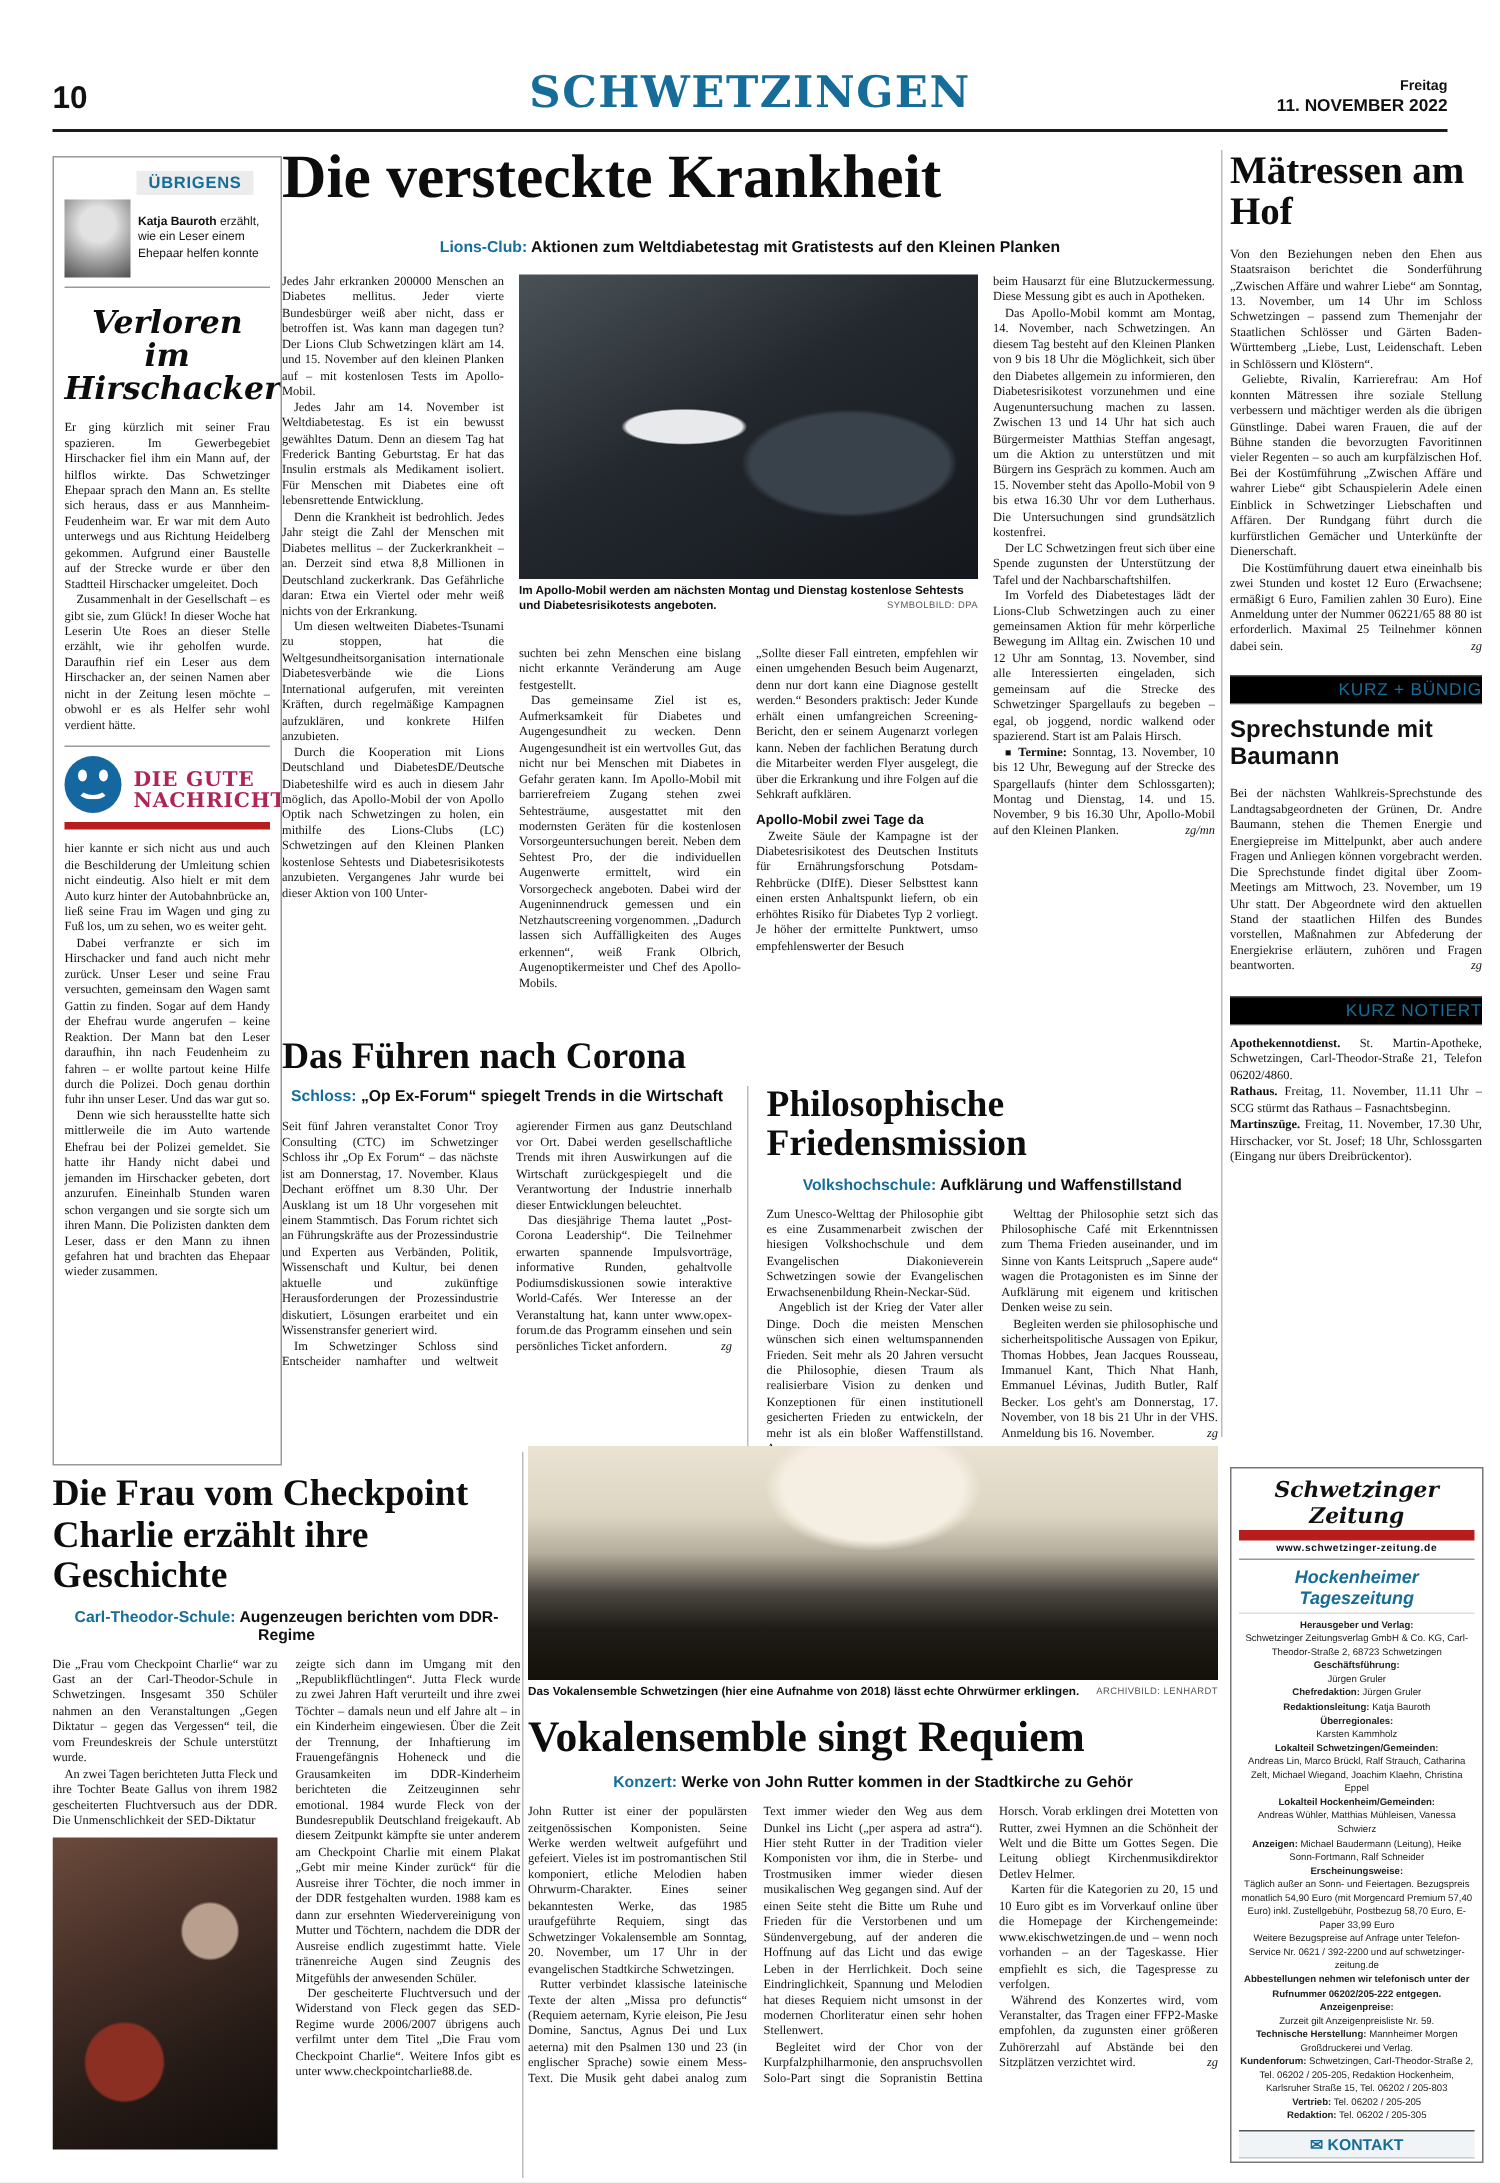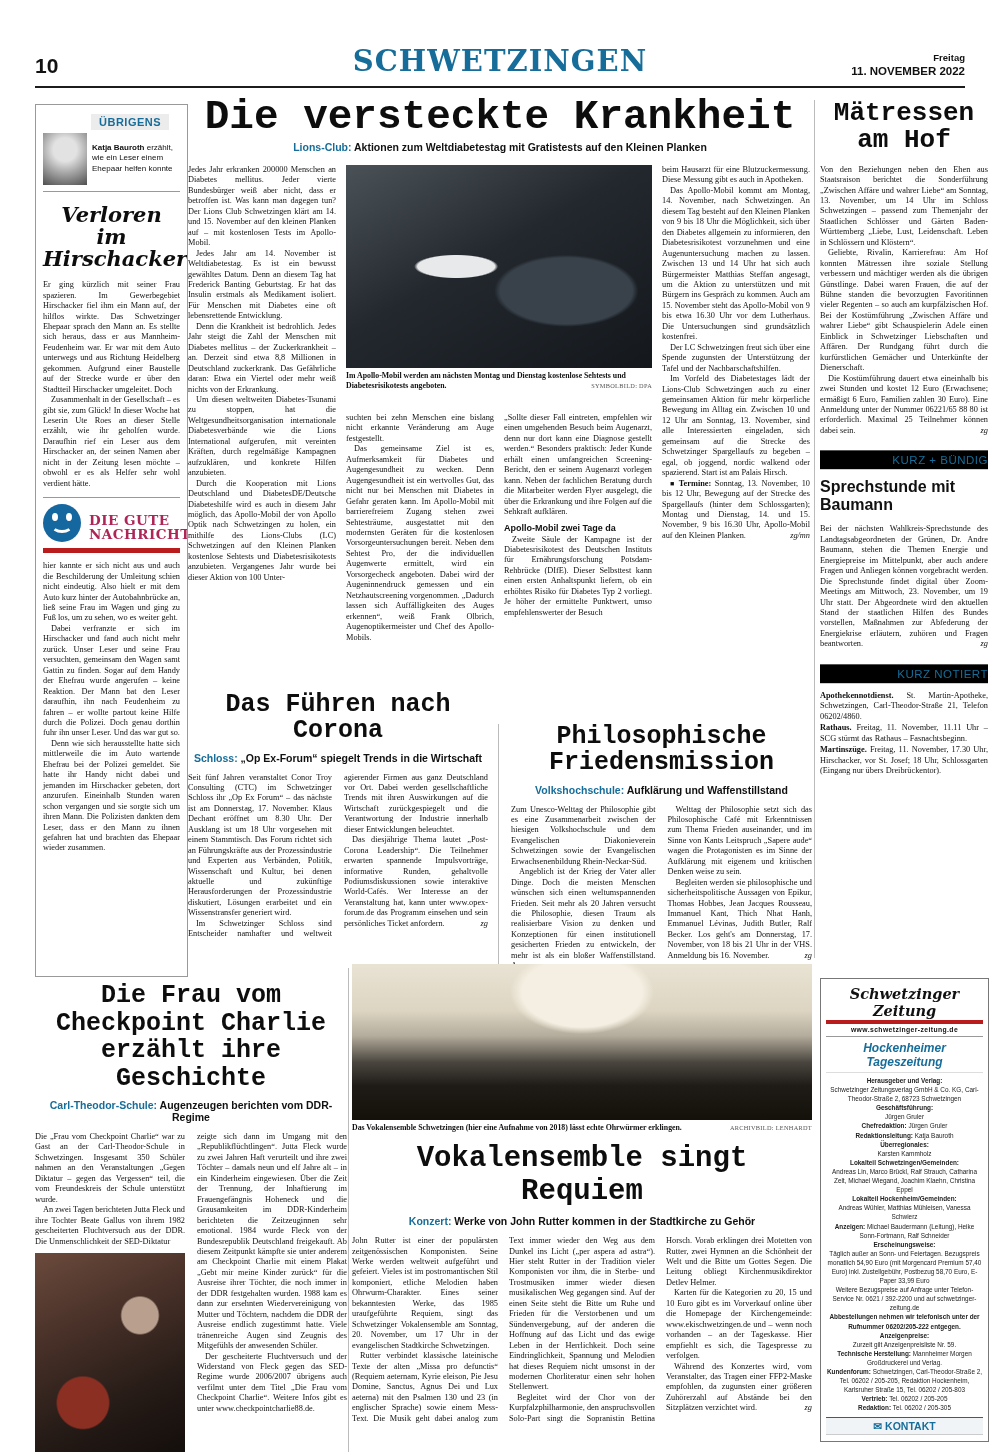--- a/index.html
+++ b/index.html
@@ -13,24 +13,24 @@
               font-size:29px;color:#176d99;letter-spacing:1px;}
   .pg-date{width:120px;text-align:right;font-weight:bold;line-height:1.25;}
   .pg-date .d1{font-size:9.5px;}
   .pg-date .d2{font-size:11.5px;}
   
   .bodytext p{margin:0;font-family:"Liberation Serif",serif;font-size:8.3px;line-height:1.26;
               text-align:justify;text-indent:8px;}
   .bodytext p:first-child{text-indent:0;}
   .kicker{text-align:center;font-size:10.5px;font-weight:bold;}
   .kicker .kword{color:#176d99;}
-  .headline{font-family:Liberation Mono, monospace;font-weight:bold;text-align:center;color:#0d0d0d;}
+  .headline{font-family:Liberation Serif, serif;font-weight:bold;color:#0d0d0d;}
   .byline{font-style:italic;float:right;font-family:"Liberation Serif",serif;}
   .subhead{font-size:9px;font-weight:bold;font-family:"Liberation Sans",sans-serif;margin:5px 0 2px;}
-  .caption{font-size:7.8px;font-weight:bold;line-height:1.3;margin-top:3px;font-family:Liberation Serif, serif;}
+  .caption{font-size:7.8px;font-weight:bold;line-height:1.3;margin-top:3px;}
   .credit{font-weight:normal;color:#555;font-size:6.3px;float:right;margin-top:1px;letter-spacing:.3px;}
   .vrule{position:absolute;width:1px;background:#bbb;}
   
   .left-rail{position:absolute;left:35px;top:104px;width:153px;height:873px;border:1px solid #999;
              padding:7px;box-sizing:border-box;overflow:hidden;}
   .ueb-head{border-bottom:1px solid #999;padding-bottom:6px;}
   .ueb-label{display:inline-block;background:#ececec;color:#176d99;font-weight:bold;font-size:11px;
              padding:2px 8px;margin-left:48px;letter-spacing:.5px;}
   .ueb-row{display:flex;margin-top:3px;}
   .ueb-avatar{width:44px;height:52px;flex:0 0 44px;margin-right:5px;
@@ -43,21 +43,21 @@
   .smiley{width:38px;height:38px;border-radius:50%;background:#1567a0;position:relative;flex:0 0 38px;}
   .smiley::before{content:"";position:absolute;width:6px;height:8px;border-radius:50%;background:#fff;
                   left:9px;top:9px;box-shadow:14px 0 0 #fff;}
   .smiley::after{content:"";position:absolute;left:8px;top:14px;width:22px;height:15px;border-radius:50%;
                  border:3.5px solid transparent;border-bottom-color:#fff;box-sizing:border-box;}
   .goodnews-text{font-family:"DejaVu Serif",serif;font-weight:bold;color:#ae2658;font-size:13.5px;
                  line-height:1.1;margin-left:8px;letter-spacing:.5px;}
   
   .main-article{position:absolute;left:188px;top:97px;width:624px;height:588px;overflow:hidden;}
   .main-article .headline{font-size:41px;line-height:1;}
-  .main-article .kicker{margin-top:3px;}
+  .main-article .kicker{margin-top:21px;}
   .main-body{position:relative;margin-top:12px;height:512px;}
   .main-cols{display:flex;gap:10px;height:100%;}
   .mcol{width:148px;flex:0 0 148px;}
   .mcol.pad{padding-top:248px;box-sizing:border-box;}
   .main-photo-wrap{position:absolute;left:158px;top:0;width:306px;}
   .main-photo{width:306px;height:203px;
      background:radial-gradient(ellipse 70px 20px at 36% 50%,#e8e9ea 0 55%,rgba(232,233,234,0) 60%),
                 radial-gradient(ellipse 120px 60px at 72% 62%,#39424b 0 55%,rgba(57,66,75,0) 60%),
                 linear-gradient(150deg,#4a5258 0%,#23282e 45%,#14181d 100%);}
   .termine{margin-top:2px;}
@@ -93,21 +93,21 @@
   .vokal-photo{width:460px;height:156px;
      background:radial-gradient(ellipse 120px 70px at 50% 18%,#f4efe2 0 50%,rgba(244,239,226,0) 60%),
                 linear-gradient(#e9e3d4 0%,#ddd5c2 30%,#b4ac9c 46%,#4a463f 63%,#1f1c18 78%,#131109 100%);}
   .vokal .headline{font-size:29px;margin-top:9px;}
   .vokal .kicker{margin-top:7px;}
   .threecol{margin-top:9px;column-count:3;column-gap:11px;height:225px;}
   
   .masthead{position:absolute;left:820px;top:978px;width:169px;height:464px;border:1px solid #777;
             padding:6px 5px;box-sizing:border-box;overflow:hidden;background:#fff;}
   .mh-logo{font-family:"DejaVu Serif",serif;font-style:italic;font-weight:bold;font-size:14.5px;
-           text-align:center;border-bottom:4px solid #b91c1c;padding-bottom:1px;}
+           text-align:center;border-bottom:7px solid #b91c1c;padding-bottom:1px;}
   .mh-url{text-align:center;font-size:6.8px;font-weight:bold;letter-spacing:.4px;margin-top:2px;
           border-bottom:1px solid #999;padding-bottom:3px;}
   .mh-sub{text-align:center;color:#176d99;font-style:italic;font-weight:bold;font-size:12px;
           margin:4px 0 3px;border-bottom:1px solid #ddd;padding-bottom:3px;}
   .mh-lines{font-size:6.4px;line-height:1.42;text-align:center;color:#222;}
   .mh-lines b{font-size:6.4px;}
   .kontakt-band{margin-top:5px;border-top:1px solid #555;border-bottom:1px solid #ccc;background:#f0f4f7;
         color:#176d99;font-weight:bold;font-size:10.5px;text-align:center;padding:2px 0;}
   .kt{font-size:6.6px;line-height:1.45;margin-top:4px;}
   .kt b{display:block;}

